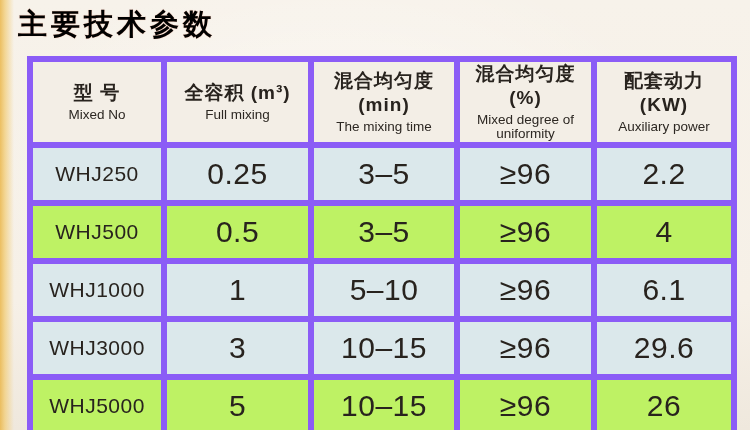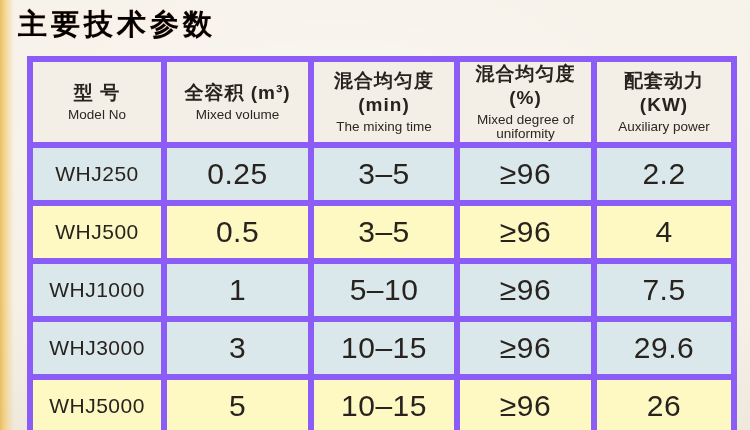--- a/index.html
+++ b/index.html
@@ -40,21 +40,21 @@
     vertical-align: middle;
     padding: 0 2px;
   }
   table.spec { border: 3px solid #3b332a; }
   thead tr { height: 72px; background: #f3eee6; }
   th .zh { display: block; font-size: 19px; font-weight: 700; letter-spacing: 1px; line-height: 1.25; }
   th .en { display: block; font-size: 13.5px; font-weight: 400; line-height: 1.1; margin-top: 3px; color: #2c2722; }
   tbody tr { height: 58px; }
   tbody td { font-size: 30px; letter-spacing: .5px; }
   tbody tr.blue { background: #dbe8eb; }
-  tbody tr.pink { background: #fef9c3; }
+  tbody tr.pink { background: #bef264; }
   tbody td.model { font-size: 21px; }
 </style>
 </head>
 <body>
 
 <div class="photo-edge"></div>
 
 <h1 class="page-title">主要技术参数</h1>
 
 <table class="spec">
@@ -62,25 +62,25 @@
     <col style="width:134px">
       <col style="width:147px">
       <col style="width:146px">
       <col style="width:137px">
       <col style="width:140px">
   </colgroup>
   <thead>
     <tr>
       <th>
         <span class="zh">型 号</span>
-        <span class="en">Model No</span>
+        <span class="en">Mixed No</span>
       </th>
       <th>
         <span class="zh">全容积 (m³)</span>
-        <span class="en">Mixed volume</span>
+        <span class="en">Full mixing</span>
       </th>
       <th>
         <span class="zh">混合均匀度 (min)</span>
         <span class="en">The mixing time</span>
       </th>
       <th>
         <span class="zh">混合均匀度 (%)</span>
         <span class="en">Mixed degree of uniformity</span>
       </th>
       <th>
@@ -102,21 +102,21 @@
       <td>0.5</td>
       <td>3–5</td>
       <td>≥96</td>
       <td>4</td>
     </tr>
     <tr class="blue">
       <td class="model">WHJ1000</td>
       <td>1</td>
       <td>5–10</td>
       <td>≥96</td>
-      <td>7.5</td>
+      <td>6.1</td>
     </tr>
     <tr class="blue">
       <td class="model">WHJ3000</td>
       <td>3</td>
       <td>10–15</td>
       <td>≥96</td>
       <td>29.6</td>
     </tr>
     <tr class="pink">
       <td class="model">WHJ5000</td>

